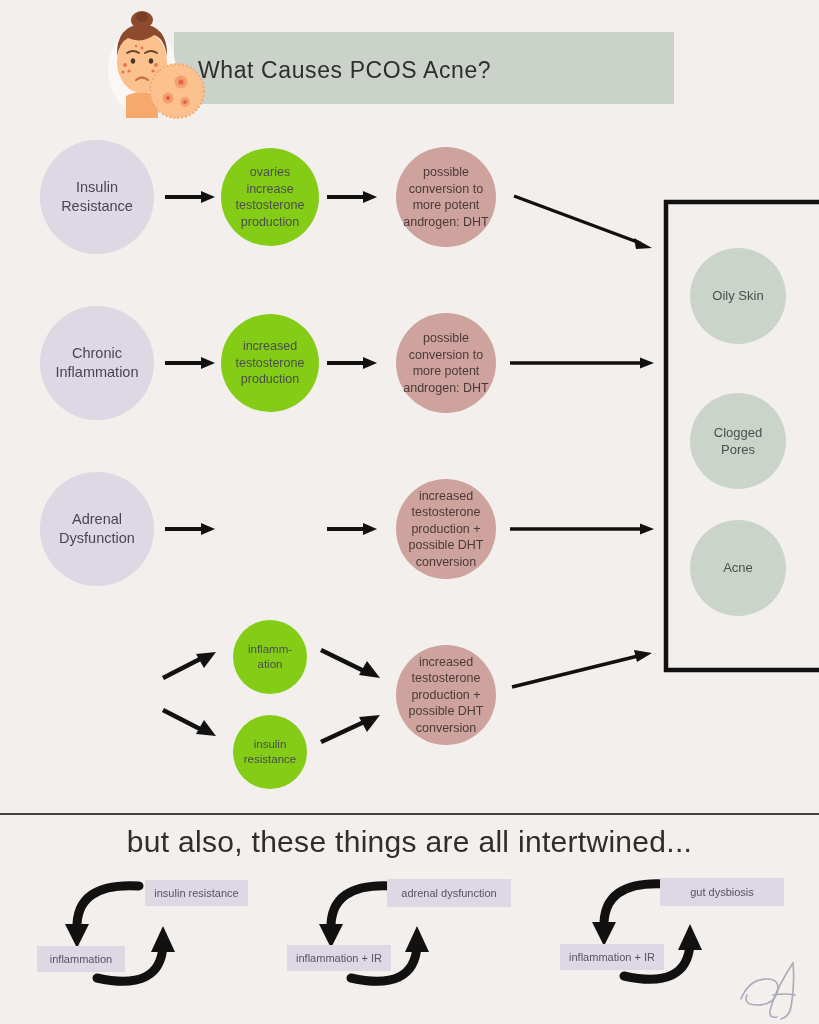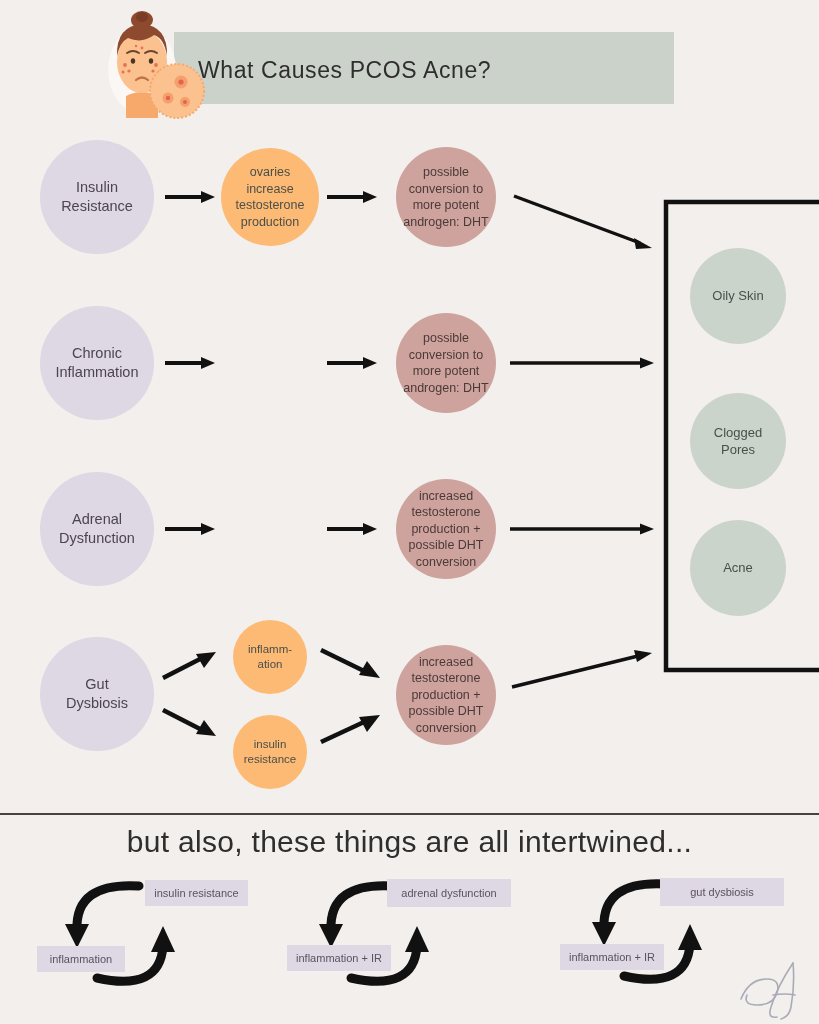--- a/index.html
+++ b/index.html
@@ -28,21 +28,21 @@
   .pore-icon{position:absolute;left:148px;top:62px;width:58px;height:58px;}
 
   
   .circle{
     position:absolute;border-radius:50%;
     display:flex;align-items:center;justify-content:center;
     text-align:center;line-height:1.32;
     color:#4b4450;box-sizing:border-box;padding:4px;
   }
   .c-lav{background:#DED7E4;color:#4d4452;}
-  .c-sage{background:#fdba74;color:#4a4f4a;}
+  .c-sage{background:#84cc16;color:#4a4f4a;}
   .c-rose{background:#CFA39D;color:#4a3a38;}
   .c-out{background:#CBD4CA;color:#4a4f4a;}
 
   .cause{width:114px;height:114px;font-size:14.5px;}
   .mid{width:98px;height:98px;font-size:12.5px;}
   .mid-sm{width:74px;height:74px;font-size:11.5px;}
   .eff{width:100px;height:100px;font-size:12.5px;}
   .out{width:96px;height:96px;font-size:13px;}
 
   .arrow-svg{position:absolute;overflow:visible;}
@@ -136,20 +136,23 @@
     <polygon points="140,58 122,48 124,59" fill="#111"></polygon>
   </svg>
 
   <div class="circle c-lav cause" style="left:40px;top:306px;">
     <span><span>Chronic</span><br><span>Inflammation</span></span>
   </div>
   <svg class="arrow-svg" style="left:163px;top:351px;width:54px;height:24px;" viewBox="0 0 54 24">
     <line x1="2" y1="12" x2="40" y2="12" stroke="#111" stroke-width="4"></line>
     <polygon points="52,12 38,6 38,18" fill="#111"></polygon>
   </svg>
+  <div class="circle c-sage mid" style="left:221px;top:314px;">
+    <span>increased testosterone production</span>
+  </div>
   <svg class="arrow-svg" style="left:325px;top:351px;width:54px;height:24px;" viewBox="0 0 54 24">
     <line x1="2" y1="12" x2="40" y2="12" stroke="#111" stroke-width="4"></line>
     <polygon points="52,12 38,6 38,18" fill="#111"></polygon>
   </svg>
   <div class="circle c-rose eff" style="left:396px;top:313px;">
     <span>possible conversion to more potent androgen: DHT</span>
   </div>
   <svg class="arrow-svg" style="left:508px;top:352px;width:150px;height:22px;" viewBox="0 0 150 22">
     <line x1="2" y1="11" x2="134" y2="11" stroke="#111" stroke-width="3.4"></line>
     <polygon points="146,11 132,5.5 132,16.5" fill="#111"></polygon>
@@ -167,23 +170,20 @@
     <polygon points="52,12 38,6 38,18" fill="#111"></polygon>
   </svg>
   <div class="circle c-rose eff" style="left:396px;top:479px;">
     <span>increased testosterone production + possible DHT conversion</span>
   </div>
   <svg class="arrow-svg" style="left:508px;top:518px;width:150px;height:22px;" viewBox="0 0 150 22">
     <line x1="2" y1="11" x2="134" y2="11" stroke="#111" stroke-width="3.4"></line>
     <polygon points="146,11 132,5.5 132,16.5" fill="#111"></polygon>
   </svg>
 
-  <div class="circle c-lav cause" style="left:40px;top:637px;">
-    <span><span>Gut</span><br><span>Dysbiosis</span></span>
-  </div>
   <svg class="arrow-svg" style="left:160px;top:650px;width:62px;height:34px;" viewBox="0 0 62 34">
     <line x1="3" y1="28" x2="42" y2="8" stroke="#111" stroke-width="4.6"></line>
     <polygon points="56,2 36,4 44,18" fill="#111"></polygon>
   </svg>
   <svg class="arrow-svg" style="left:160px;top:705px;width:62px;height:34px;" viewBox="0 0 62 34">
     <line x1="3" y1="5" x2="42" y2="25" stroke="#111" stroke-width="4.6"></line>
     <polygon points="56,31 36,29 44,15" fill="#111"></polygon>
   </svg>
   <div class="circle c-sage mid-sm" style="left:233px;top:620px;">
     <span>inflamm-<br>ation</span>

